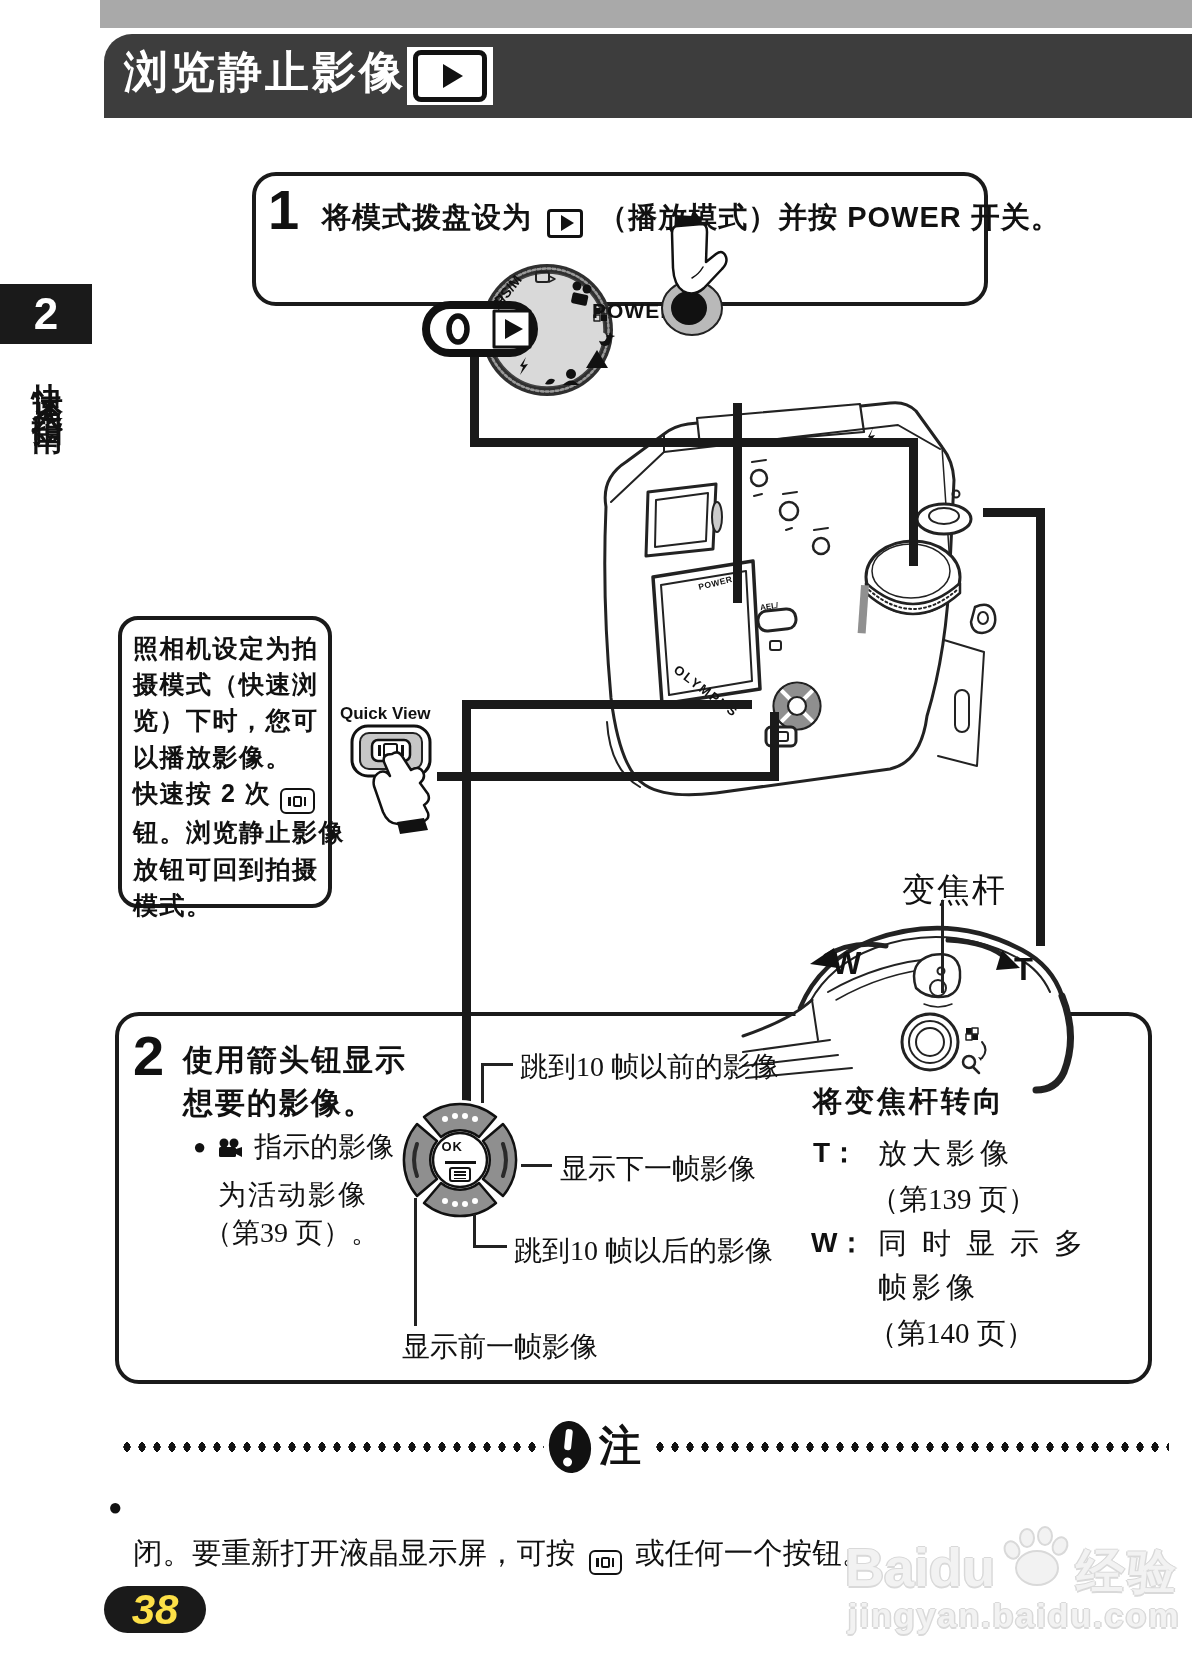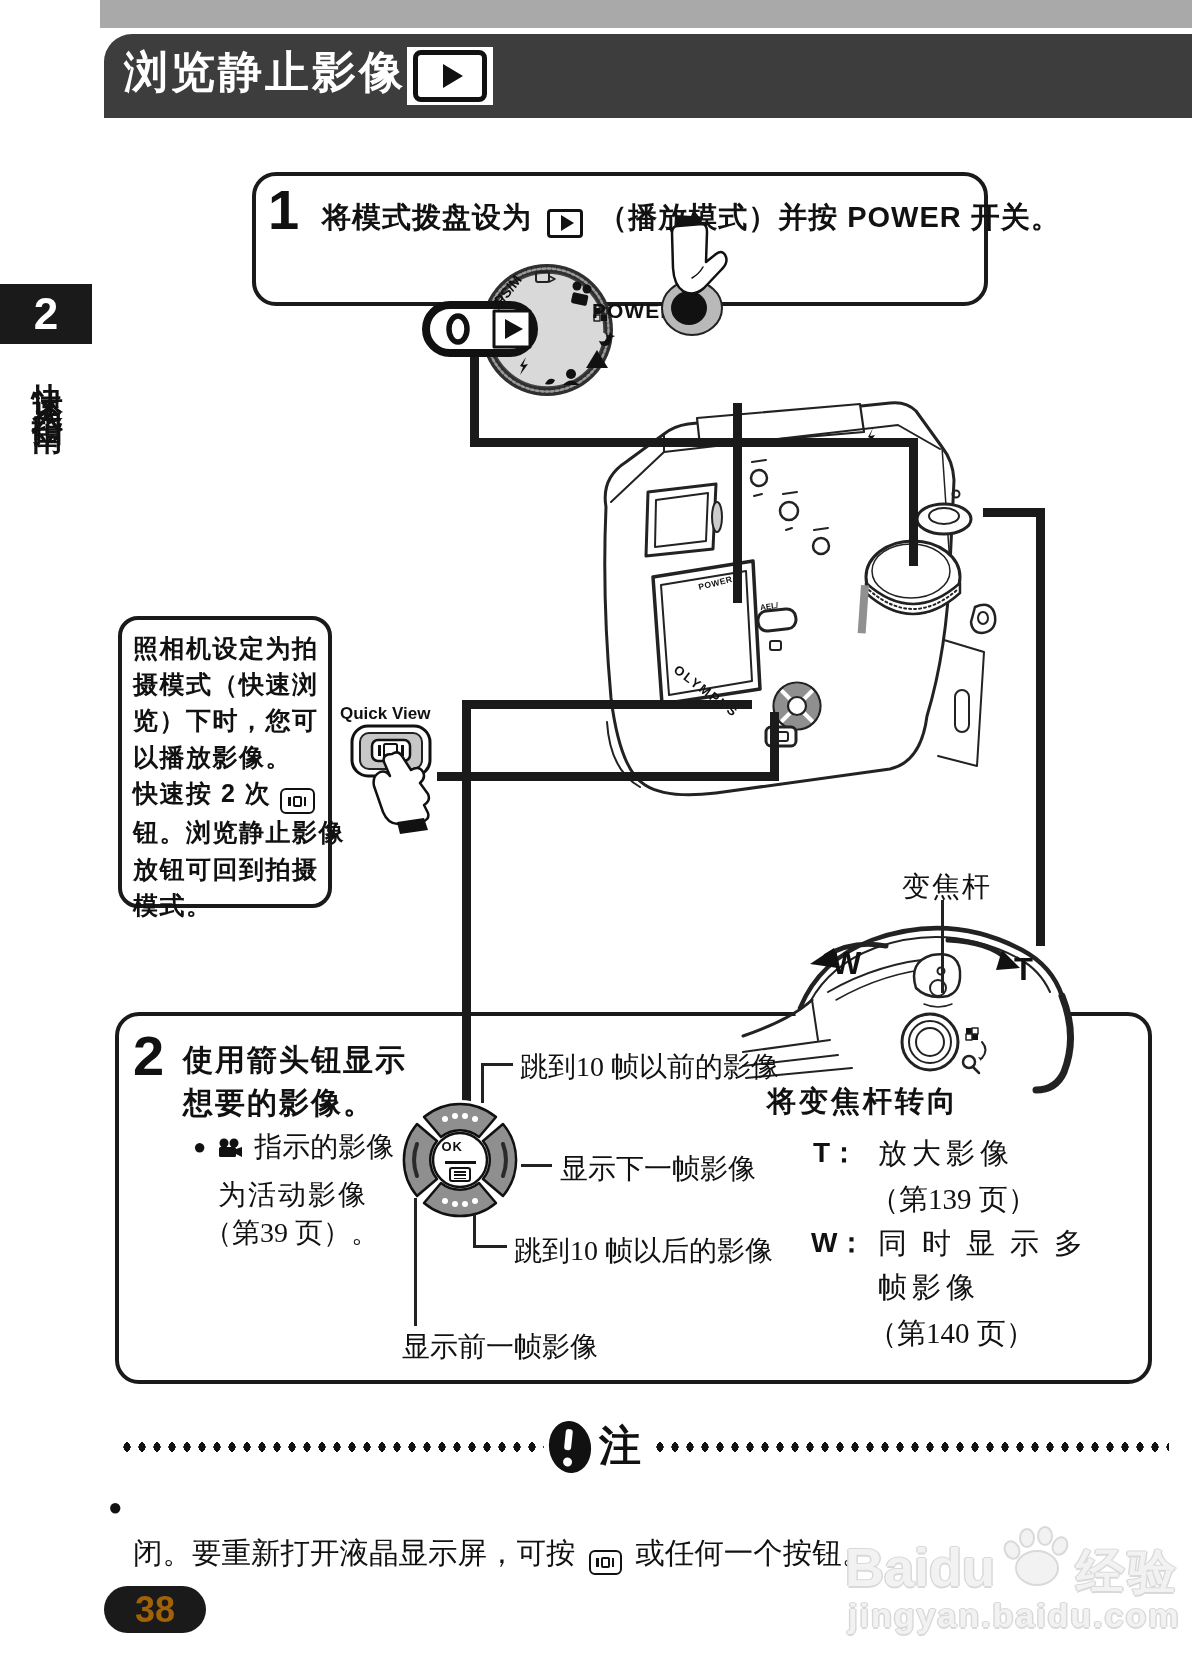--- a/index.html
+++ b/index.html
@@ -154,21 +154,21 @@
     <path d="M982,1042 Q989,1050 982,1058" stroke-width="2"></path>
     <path d="M982,1058 l-4,-1 l3,4 Z" fill="#111" stroke="none"></path>
     <circle cx="969" cy="1062" r="6" stroke-width="2.5"></circle>
     <path d="M973,1067 L979,1073" stroke-width="2.5"></path>
 
     <path d="M886,946 Q852,940 826,956" stroke-width="5"></path>
     <path d="M834,948 L810,964 L838,968 Z" fill="#111" stroke="none"></path>
     <path d="M948,940 Q990,942 1008,960" stroke-width="5"></path>
     <path d="M1002,950 L1020,968 L996,970 Z" fill="#111" stroke="none"></path>
   </svg>
-  <span class="abs serif" style="left:902px;top:868px;font-size:28px;letter-spacing:2px">变焦杆</span>
+  <span class="abs serif" style="left:902px;top:868px;font-size:33px;letter-spacing:2px">变焦杆</span>
   <div class="tline" style="left:941px;top:900px;width:2.5px;height:93px"></div>
   <span class="abs b" style="left:832px;top:946px;font-size:31px">W</span>
   <span class="abs b" style="left:1014px;top:952px;font-size:31px">T</span>
 
   <div class="cline" style="left:470px;top:350px;width:9px;height:95px"></div>
   <div class="cline" style="left:470px;top:438px;width:448px;height:9px"></div>
   <div class="cline" style="left:909px;top:438px;width:9px;height:128px"></div>
   <div class="cline" style="left:733px;top:403px;width:9px;height:200px"></div>
   <div class="cline" style="left:983px;top:508px;width:62px;height:9px"></div>
   <div class="cline" style="left:1036px;top:508px;width:9px;height:438px"></div>
@@ -275,21 +275,21 @@
   <div class="tline" style="left:481px;top:1063px;width:32px;height:2.5px"></div>
   <span class="abs serif" style="left:520px;top:1048px;font-size:28px">跳到10 帧以前的影像</span>
   <div class="tline" style="left:521px;top:1164px;width:31px;height:2.5px"></div>
   <span class="abs serif" style="left:560px;top:1150px;font-size:28px">显示下一帧影像</span>
   <div class="tline" style="left:473px;top:1214px;width:2.5px;height:33px"></div>
   <div class="tline" style="left:473px;top:1245px;width:34px;height:2.5px"></div>
   <span class="abs serif" style="left:514px;top:1232px;font-size:28px">跳到10 帧以后的影像</span>
   <div class="tline" style="left:414px;top:1198px;width:2.5px;height:128px"></div>
   <span class="abs serif" style="left:402px;top:1328px;font-size:28px">显示前一帧影像</span>
 
-  <span class="abs b" style="left:767px;top:1082px;font-size:29px;letter-spacing:3px">将变焦杆转向</span>
+  <span class="abs b" style="left:813px;top:1082px;font-size:29px;letter-spacing:3px">将变焦杆转向</span>
   <span class="abs b" style="left:813px;top:1134px;font-size:28px">T：</span>
   <span class="abs serif" style="left:878px;top:1134px;font-size:29px;letter-spacing:5px">放大影像</span>
   <span class="abs serif" style="left:870px;top:1180px;font-size:29px">（第139 页）</span>
   <span class="abs b" style="left:811px;top:1224px;font-size:28px">W：</span>
   <span class="abs serif" style="left:878px;top:1224px;font-size:29px;letter-spacing:15px">同时显示多</span>
   <span class="abs serif" style="left:878px;top:1268px;font-size:29px;letter-spacing:5px">帧影像</span>
   <span class="abs serif" style="left:868px;top:1314px;font-size:29px">（第140 页）</span>
 
   <div class="dots" style="left:120px;top:1440px;width:424px"></div>
   <div class="dots" style="left:653px;top:1440px;width:516px"></div>
@@ -304,21 +304,21 @@
     <span>闭。要重新打开液晶显示屏，可按</span>
     <span class="mon" style="width:29px;height:21px;margin:0 6px">
         <span class="mb"></span>
         <span class="ms"></span>
         <span class="mb"></span>
       </span>
     <span>或任何一个按钮。</span>
   </div>
 
   <div class="abs" style="left:104px;top:1586px;width:102px;height:47px;background:#1a1a1a;border-radius:24px;display:flex;align-items:center;justify-content:center">
-    <span class="b" style="color:#a16207;font-size:36px;">38</span>
+    <span class="b" style="color:#fde047;font-size:42px;font-style:italic">38</span>
   </div>
 
   <span class="abs wm" style="left:845px;top:1536px;font-size:54px">Baidu</span>
   <svg class="abs" style="left:1000px;top:1528px" width="72" height="64" viewBox="0 0 72 64">
     <g fill="#f2f2f2" stroke="#d9d9d9" stroke-width="2">
       <ellipse cx="12" cy="22" rx="7" ry="9" transform="rotate(-25 12 22)"></ellipse>
       <ellipse cx="27" cy="10" rx="7" ry="9"></ellipse>
       <ellipse cx="45" cy="8" rx="7" ry="9"></ellipse>
       <ellipse cx="60" cy="18" rx="7" ry="9" transform="rotate(25 60 18)"></ellipse>
       <ellipse cx="37" cy="40" rx="21" ry="17"></ellipse>

